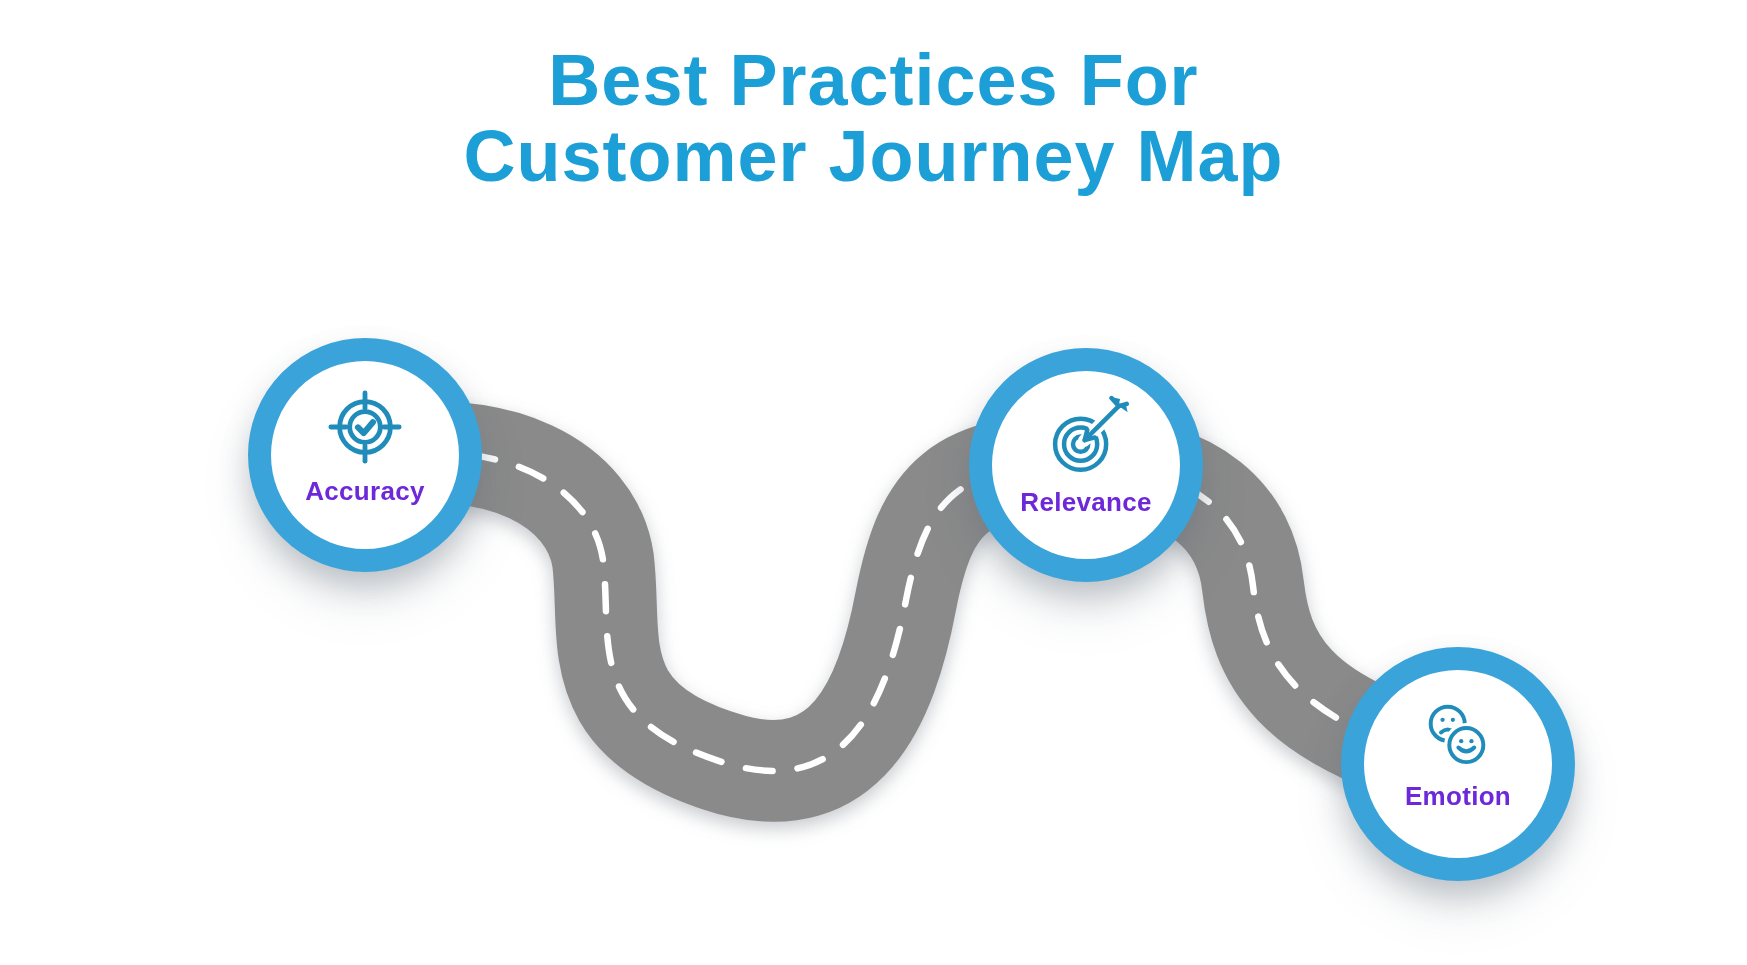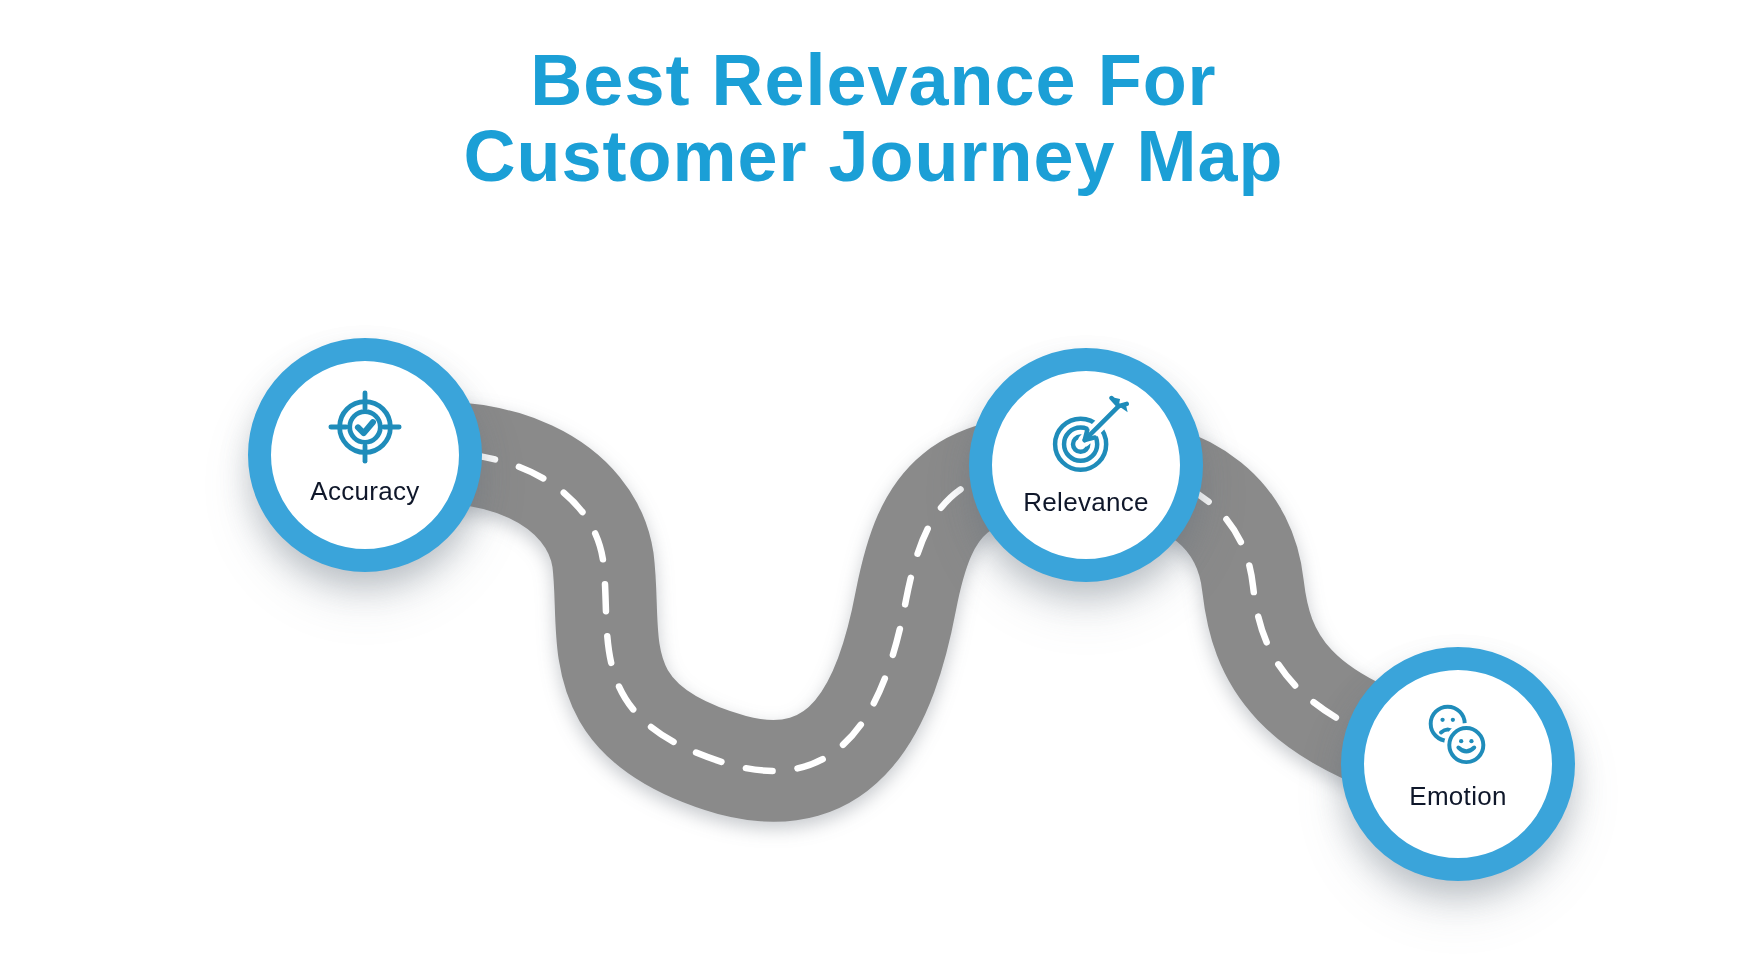--- a/index.html
+++ b/index.html
@@ -63,38 +63,38 @@
   .node-content {
     display: flex;
     flex-direction: column;
     align-items: center;
     transform: translateY(-9px);
   }
   .node .icon { display: block; }
   .node .label {
     margin-top: 7px;
     font-size: 26px;
-    font-weight: 400;
-    color: #0f172a;
+    font-weight: 700;
+    color: #6d28d9;
     white-space: nowrap;
     letter-spacing: 0.3px;
   }
 
   .node-accuracy      { left: 248px;  top: 338px; }
   .node-collaboration { left: 615px;  top: 648px; }
   .node-relevance     { left: 969px;  top: 348px; }
   .node-emotion       { left: 1341px; top: 647px; }
 </style>
 </head>
 <body>
 
 <div class="canvas">
 
   <h1 class="title">
-    <span class="t-line">Best Relevance For</span>
+    <span class="t-line">Best Practices For</span>
     <span class="t-line">Customer Journey Map</span>
   </h1>
 
   <svg class="road" width="1747" height="965" viewBox="0 0 1747 965">
     <path class="road-surface" d="M 365 460
              C 500 432, 592 486, 603 560
              C 613 640, 582 722, 732 765
              C 845 795, 886 706, 906 600
              C 926 498, 958 462, 1086 465
              C 1198 468, 1246 520, 1253 586

